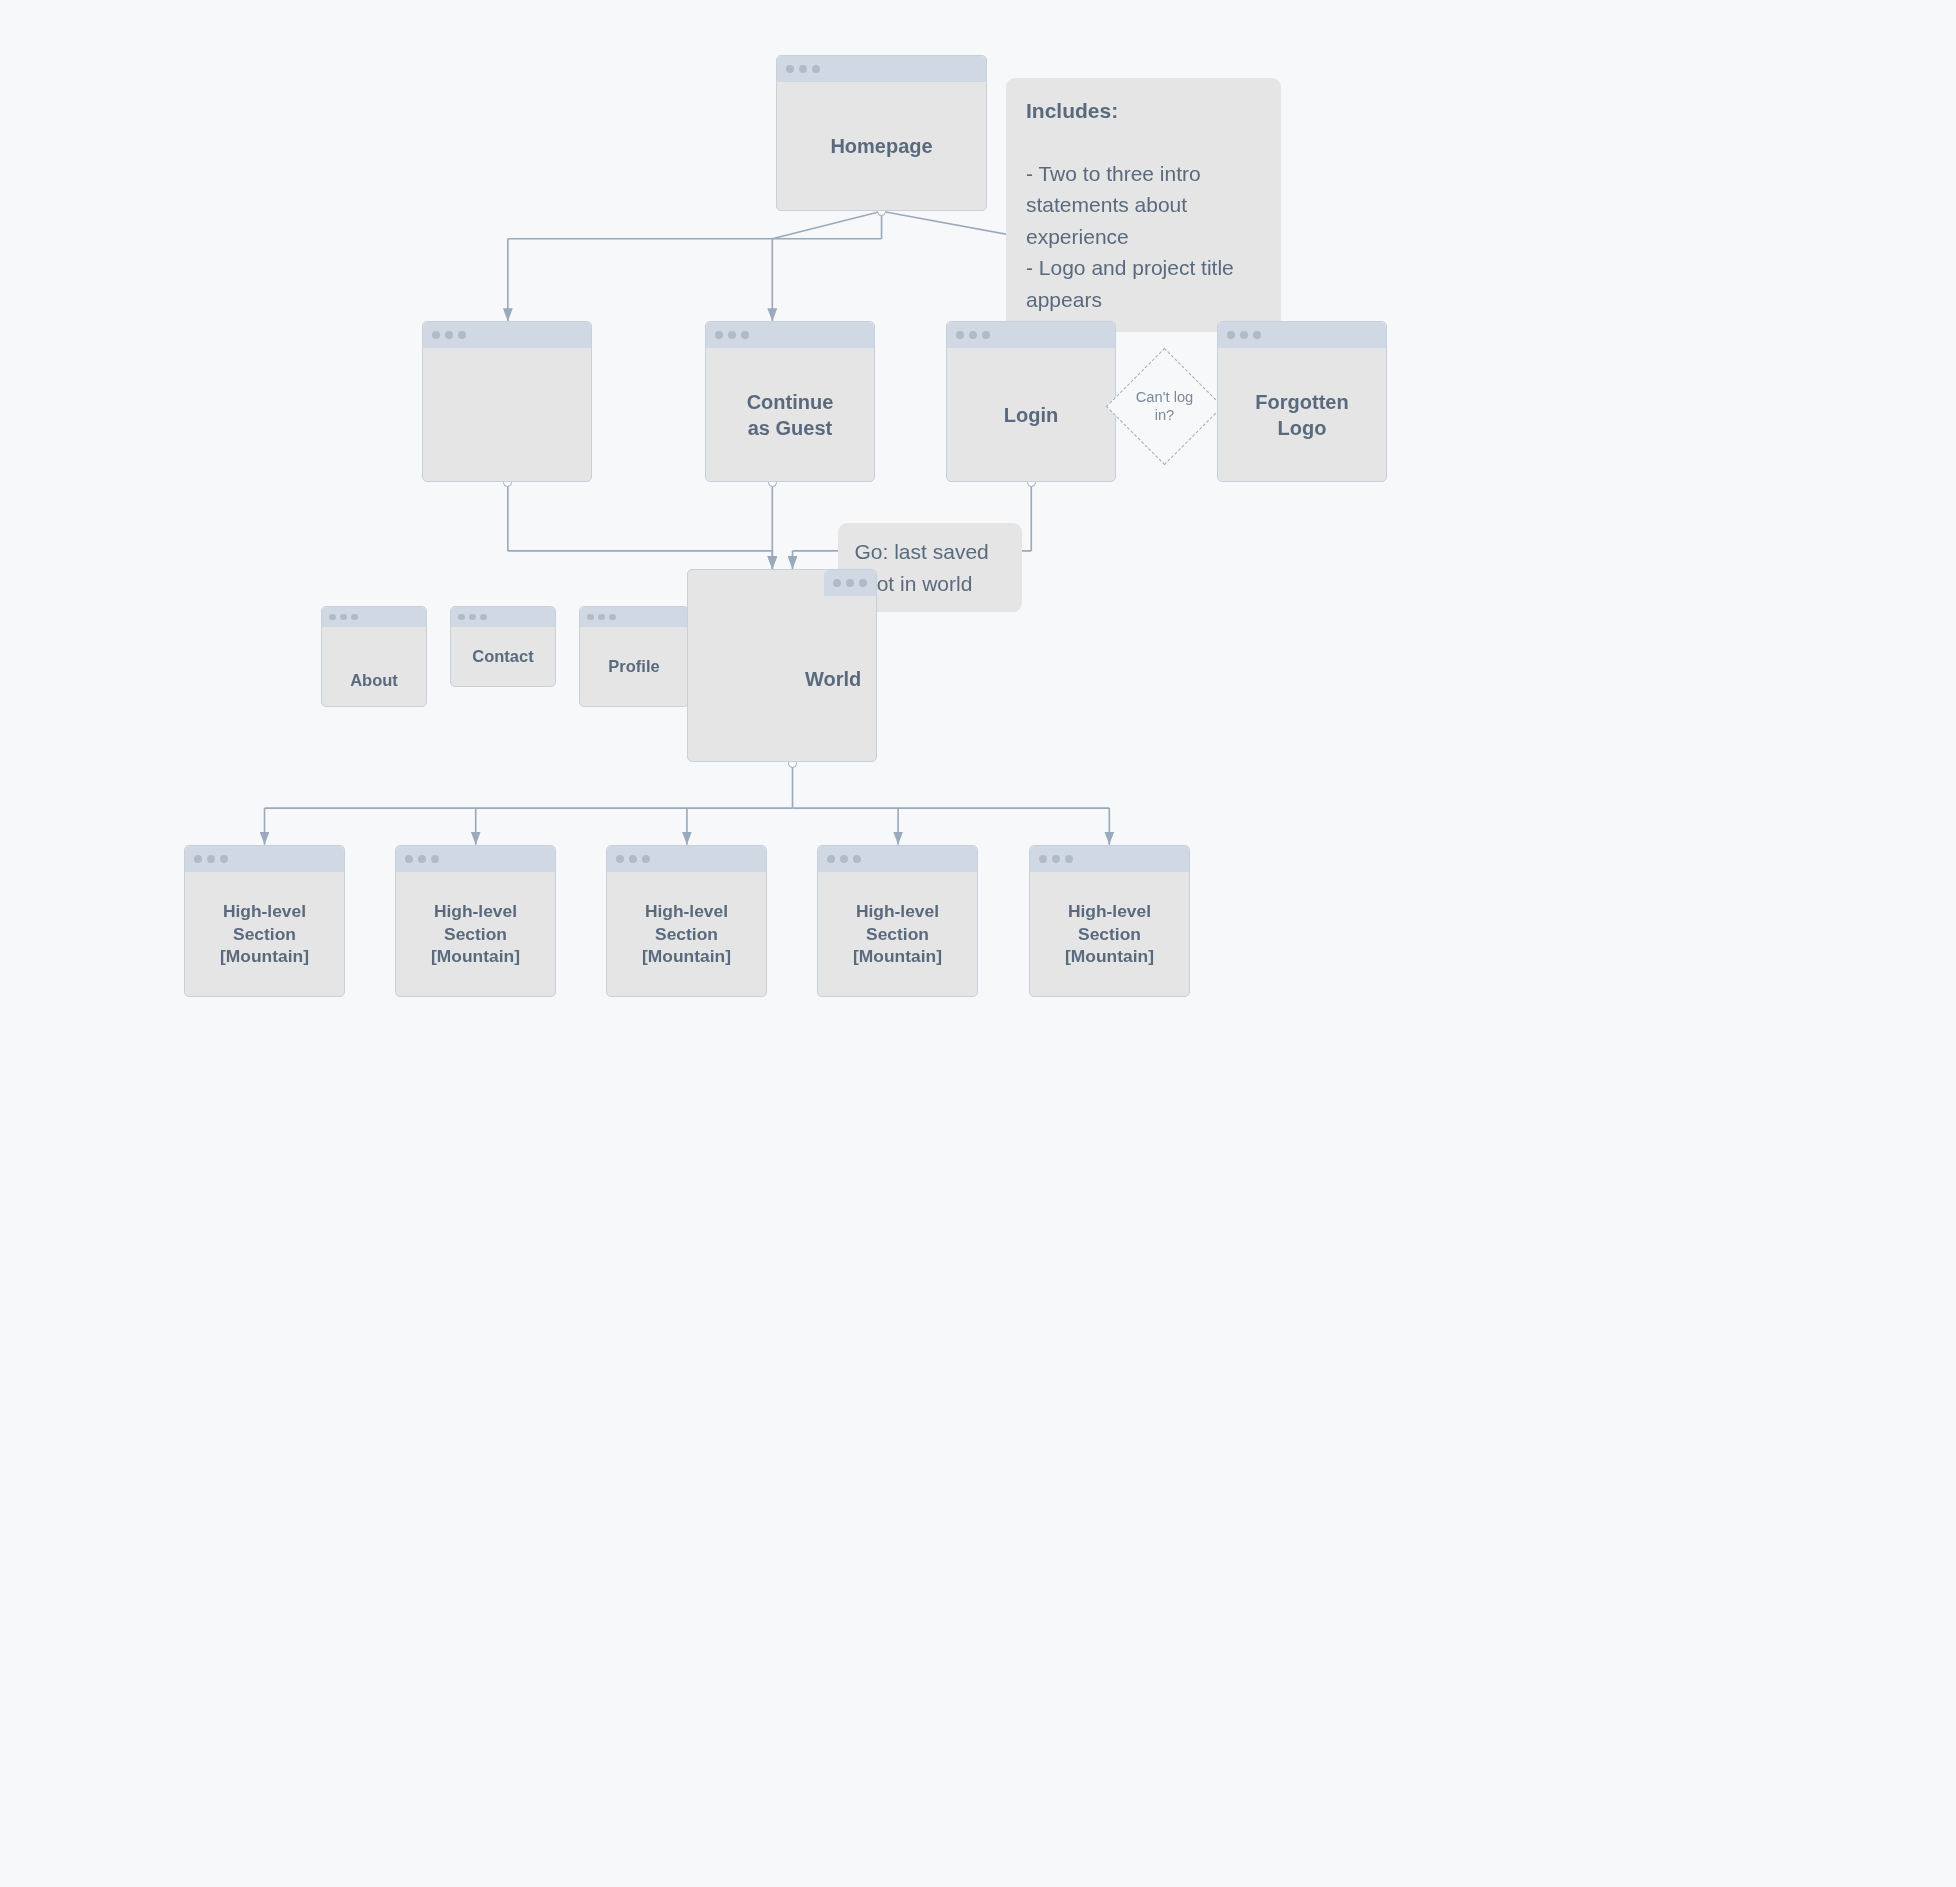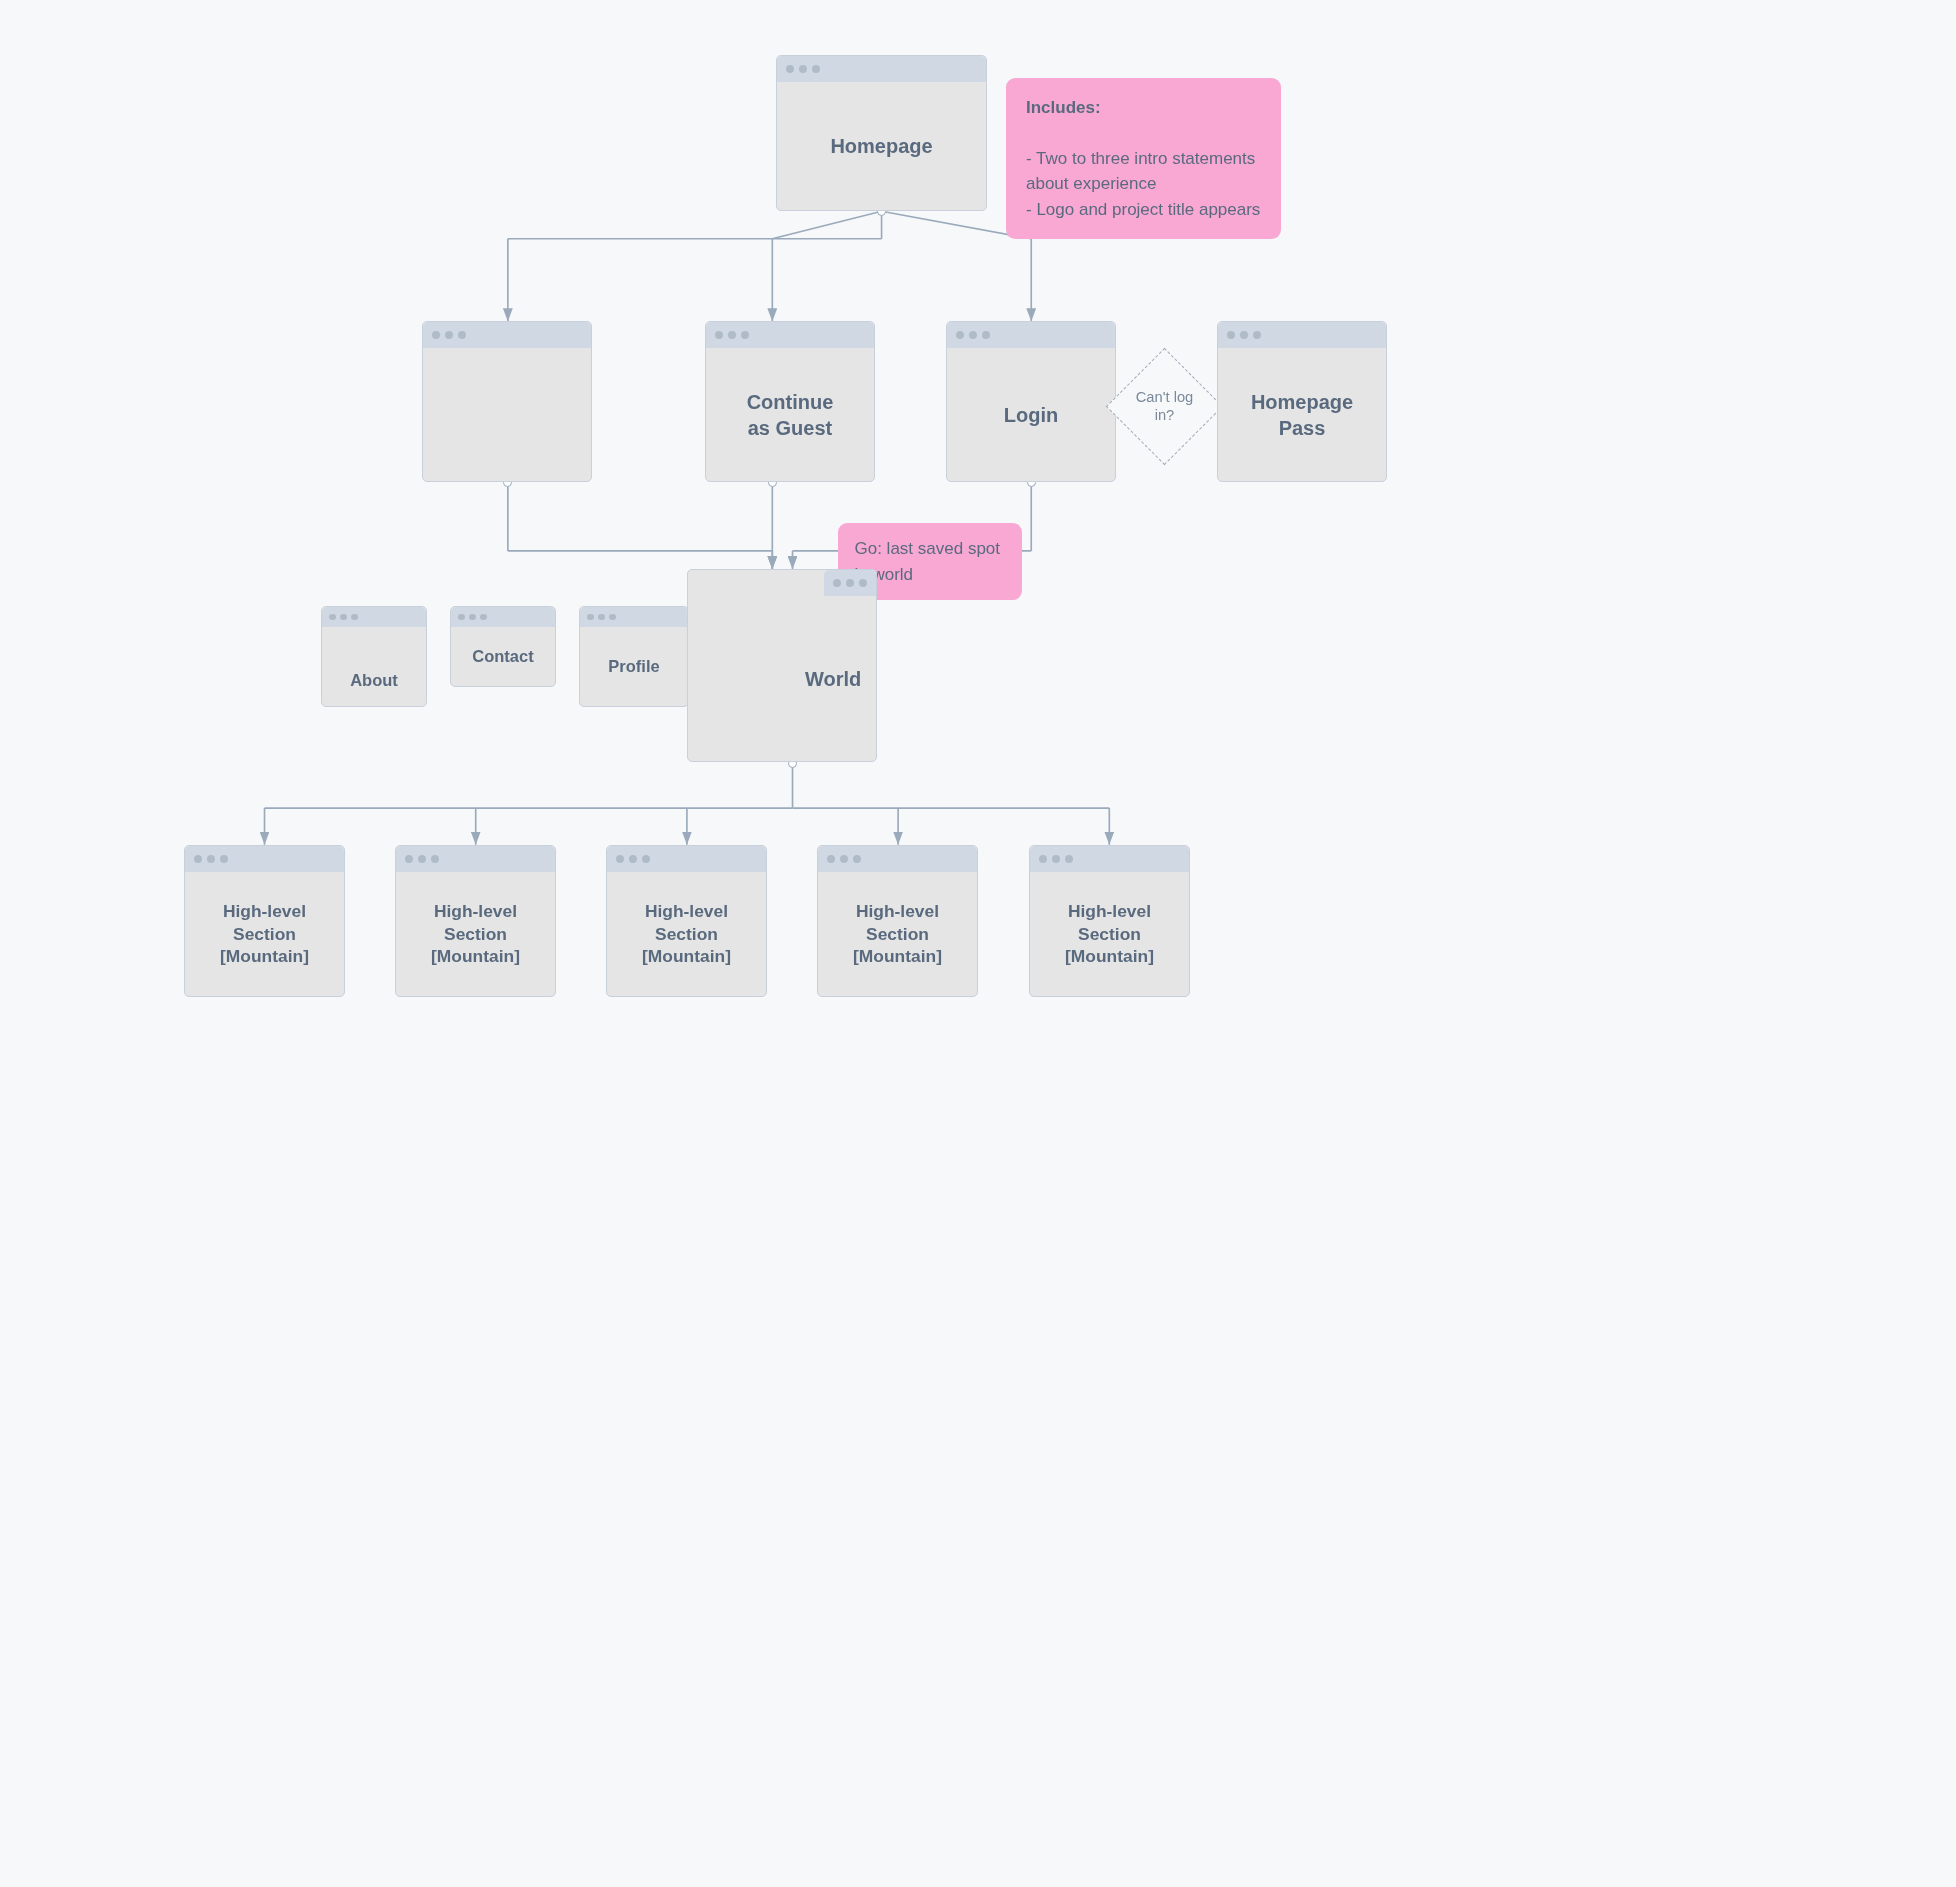--- a/index.html
+++ b/index.html
@@ -57,24 +57,24 @@
     .card-label {
       font-size: 20px;
       font-weight: 600;
       color: #5a6a7e;
       line-height: 1.3;
     }
 
     
     .callout {
       position: absolute;
-      background: #f9a8d4;
+      background: #e5e5e5;
       border-radius: 9.2px;
       padding: 16.5px 20px;
-      font-size: 17px;
+      font-size: 21px;
       color: #5a6a7e;
       line-height: 1.5;
       max-width: 275px;
     }
 
     
     .diamond {
       position: absolute;
       width: 101px;
       height: 101px;
@@ -238,21 +238,21 @@
     <span class="diamond-label">Can't log in?</span>
   </div>
 
   <div class="card" style="left:1217px; top:321px; width:170px; height:161px;">
     <div class="card-titlebar">
       <div class="dot"></div>
       <div class="dot"></div>
       <div class="dot"></div>
     </div>
     <div class="card-body">
-      <span class="card-label">Homepage Pass</span>
+      <span class="card-label">Forgotten Logo</span>
     </div>
   </div>
 
   <div class="callout" style="left:838px; top:523px; width:184px; padding:13px 16.5px;">
     <span>Go: last saved spot in world</span>
   </div>
 
   <div class="card" style="left:321px; top:606px; width:106px; height:101px;gap:28px;">
     <div class="card-titlebar" style="height:20px; padding:4.6px 7.3px;">
       <div class="dot" style="width:6.4px;height:6.4px;"></div>

